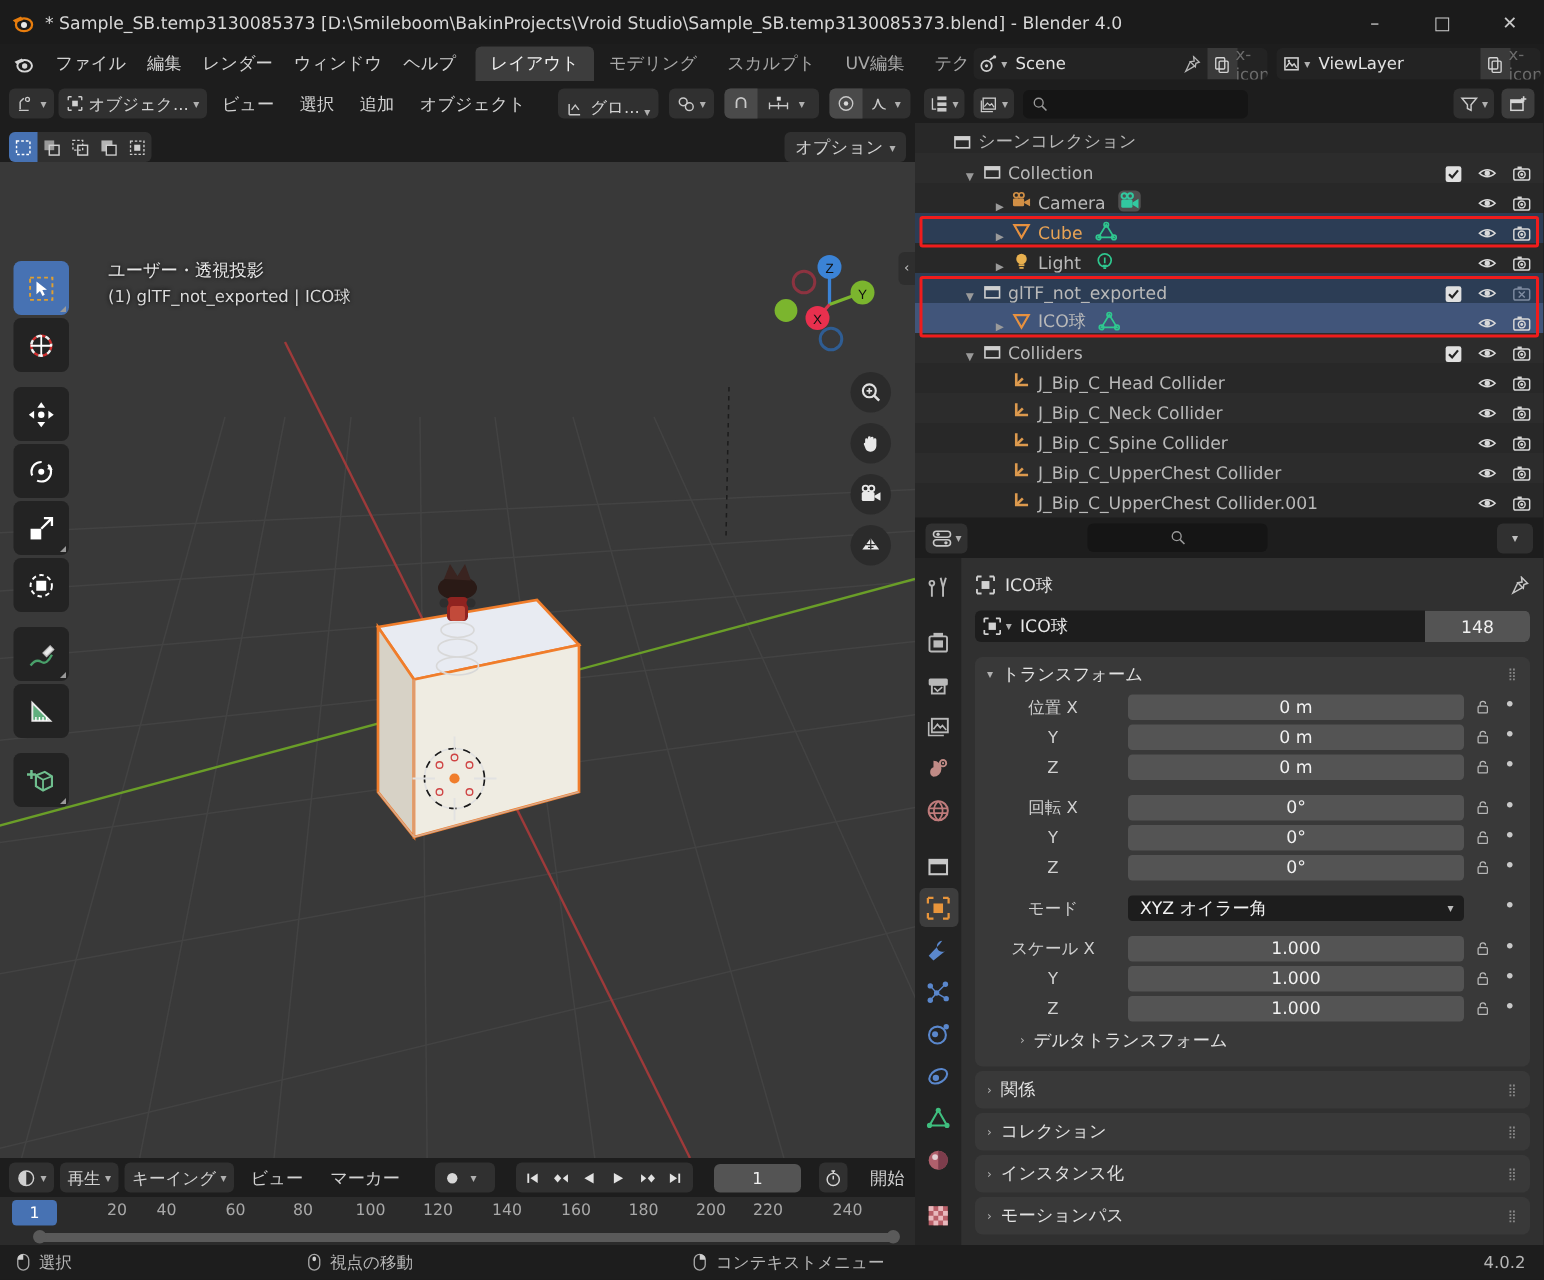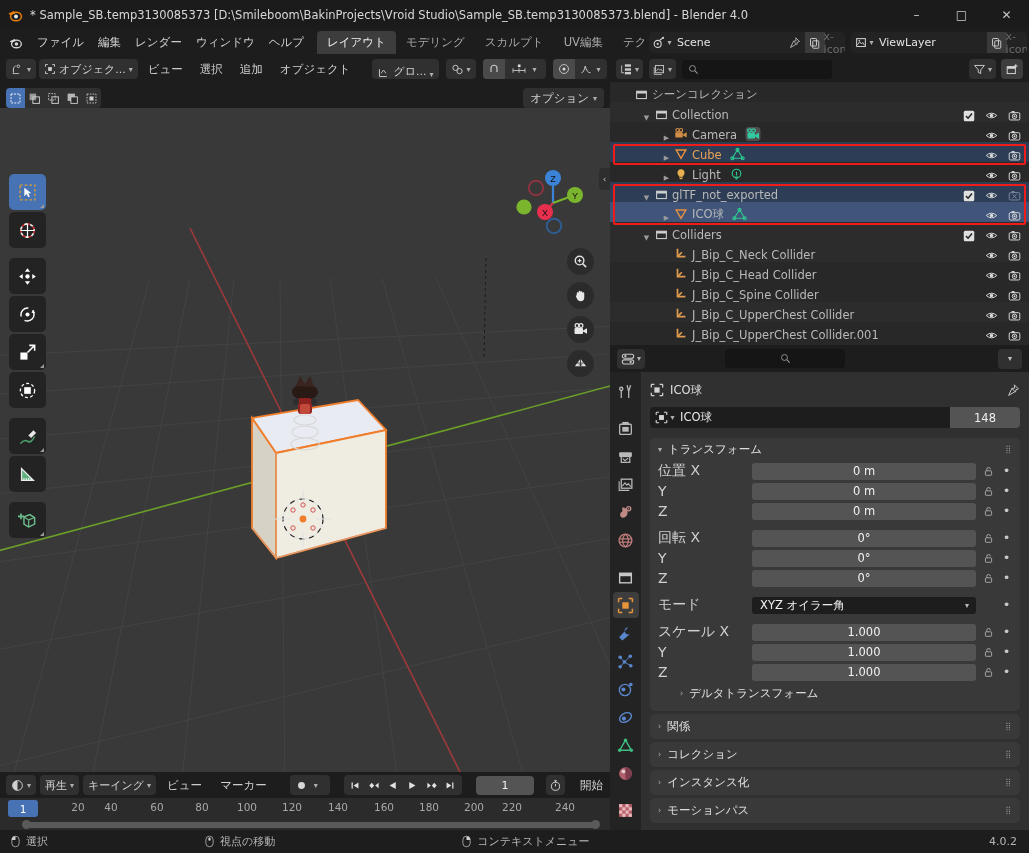--- a/index.html
+++ b/index.html
@@ -140,21 +140,21 @@
   .id-row .lft { width:30px; display:flex; align-items:center; justify-content:center; gap:2px; }
   .id-row .nm { flex:1; font-size:11.5px; color:#e8e8e8; }
   .id-row .cnt { width:70px; height:21px; background:#545454; display:flex; align-items:center;
                  justify-content:center; font-size:11.5px; color:#f0f0f0; }
   .panel { background:#393939; border-radius:5px; margin-bottom:3px; }
   .panel-hd { height:22px; display:flex; align-items:center; padding:0 8px; gap:6px;
               font-size:11.5px; color:#e2e2e2; }
   .panel-hd .grip { margin-left:auto; color:#888; letter-spacing:1px; font-size:8px; }
   .panel-body { padding: 2px 8px 8px 8px; }
   .frow { display:flex; align-items:center; height:18px; margin-bottom:2px; gap:6px; }
-  .flabel { width:88px; text-align:left; font-size:14px; color:#d0d0d0; }
+  .flabel { width:88px; text-align:center; font-size:11px; color:#d0d0d0; }
   .fval { flex:1; height:17px; background:#545454; border-radius:3px; display:flex;
           align-items:center; justify-content:center; font-size:11.5px; color:#f2f2f2; }
   .fval.drop { background:#1d1d1d; justify-content:flex-start; padding:0 8px; position:relative; }
   .fval.drop .dchev { position:absolute; right:7px; color:#bbb; font-size:8px; }
   .flock { width:13px; display:flex; align-items:center; justify-content:center; color:#b8b8b8; }
   .fdot { width:11px; text-align:center; color:#c9c9c9; font-size:13px; line-height:8px; }
   .sub-panel { display:flex; align-items:center; height:20px; padding-left:22px; gap:6px;
                font-size:11.5px; color:#e2e2e2; }
   .closed-panel { background:#393939; border-radius:5px; height:25px; display:flex; align-items:center;
                   padding:0 8px; gap:6px; font-size:11.5px; color:#e2e2e2; margin-bottom:3px; }
@@ -415,20 +415,24 @@
           <circle cx="293" cy="420" r="2.2"></circle>
             <circle cx="313" cy="420" r="2.2"></circle>
           <circle cx="303" cy="397" r="2.2"></circle>
         </g>
 
         <g stroke="#1c1c1c" stroke-width="1" fill="none" stroke-dasharray="3 3">
           <path d="M486 150 L484 250"></path>
         </g>
       </svg>
 
+      <div class="vp-overlay-text">
+        <div>ユーザー・透視投影</div>
+        <div class="sub">(1) glTF_not_exported | ICO球</div>
+      </div>
 
       <div class="toolbar">
         <div class="tool active">
           <svg width="17" height="17" viewBox="0 0 16 16">
               <rect x="1" y="1" width="14" height="14" fill="none" stroke="#e0a030" stroke-width="1.2" stroke-dasharray="2.4 2"></rect>
               <path d="M5 3.5 L5 11.5 L7.2 9.4 L8.8 12.5 L10.2 11.7 L8.7 8.8 L11.6 8.6 Z" fill="#ffffff"></path>
             </svg>
           <div class="corner"></div>
         </div>
         <div class="tool">
@@ -924,57 +928,57 @@
             <span>
               <svg width="13" height="13" viewBox="0 0 16 16">
                 <rect x="1.5" y="4.5" width="13" height="9" rx="1.5" fill="none" stroke="#d8d8d8" stroke-width="1.2"></rect>
                 <circle cx="8" cy="9" r="2.8" fill="none" stroke="#d8d8d8" stroke-width="1.2"></circle>
                 <circle cx="8" cy="9" r="1.2" fill="#d8d8d8"></circle>
                 <rect x="4.5" y="2.5" width="3.5" height="2" fill="#d8d8d8"></rect>
               </svg>
             </span>
           </div>
         </div>
+        <div class="ol-row">
+          <div style="width: 50px;"></div>
+          <div class="disclosure"></div>
+          <span style="display: inline-flex; align-items: center; justify-content: center; width: 16px; height: 16px;">
+            <svg width="14" height="14" viewBox="0 0 16 16">
+              <path d="M4 2 V11 H13" fill="none" stroke="#dd9a4e" stroke-width="2"></path>
+              <path d="M4 11 L9 6" stroke="#dd9a4e" stroke-width="2"></path>
+            </svg>
+          </span>
+          <span class="ol-name dim">J_Bip_C_Head Collider</span>
+          <div class="ol-icons">
+            <span>
+              <svg width="13" height="13" viewBox="0 0 16 16">
+                <path d="M1.5 8 Q8 2.2 14.5 8 Q8 13.8 1.5 8 Z" fill="none" stroke="#d8d8d8" stroke-width="1.2"></path>
+                <circle cx="8" cy="8" r="2.2" fill="#d8d8d8"></circle>
+              </svg>
+            </span>
+            <span>
+              <svg width="13" height="13" viewBox="0 0 16 16">
+                <rect x="1.5" y="4.5" width="13" height="9" rx="1.5" fill="none" stroke="#d8d8d8" stroke-width="1.2"></rect>
+                <circle cx="8" cy="9" r="2.8" fill="none" stroke="#d8d8d8" stroke-width="1.2"></circle>
+                <circle cx="8" cy="9" r="1.2" fill="#d8d8d8"></circle>
+                <rect x="4.5" y="2.5" width="3.5" height="2" fill="#d8d8d8"></rect>
+              </svg>
+            </span>
+          </div>
+        </div>
         <div class="ol-row alt">
           <div style="width: 50px;"></div>
           <div class="disclosure"></div>
           <span style="display: inline-flex; align-items: center; justify-content: center; width: 16px; height: 16px;">
             <svg width="14" height="14" viewBox="0 0 16 16">
               <path d="M4 2 V11 H13" fill="none" stroke="#dd9a4e" stroke-width="2"></path>
               <path d="M4 11 L9 6" stroke="#dd9a4e" stroke-width="2"></path>
             </svg>
           </span>
           <span class="ol-name dim">J_Bip_C_Neck Collider</span>
-          <div class="ol-icons">
-            <span>
-              <svg width="13" height="13" viewBox="0 0 16 16">
-                <path d="M1.5 8 Q8 2.2 14.5 8 Q8 13.8 1.5 8 Z" fill="none" stroke="#d8d8d8" stroke-width="1.2"></path>
-                <circle cx="8" cy="8" r="2.2" fill="#d8d8d8"></circle>
-              </svg>
-            </span>
-            <span>
-              <svg width="13" height="13" viewBox="0 0 16 16">
-                <rect x="1.5" y="4.5" width="13" height="9" rx="1.5" fill="none" stroke="#d8d8d8" stroke-width="1.2"></rect>
-                <circle cx="8" cy="9" r="2.8" fill="none" stroke="#d8d8d8" stroke-width="1.2"></circle>
-                <circle cx="8" cy="9" r="1.2" fill="#d8d8d8"></circle>
-                <rect x="4.5" y="2.5" width="3.5" height="2" fill="#d8d8d8"></rect>
-              </svg>
-            </span>
-          </div>
-        </div>
-        <div class="ol-row">
-          <div style="width: 50px;"></div>
-          <div class="disclosure"></div>
-          <span style="display: inline-flex; align-items: center; justify-content: center; width: 16px; height: 16px;">
-            <svg width="14" height="14" viewBox="0 0 16 16">
-              <path d="M4 2 V11 H13" fill="none" stroke="#dd9a4e" stroke-width="2"></path>
-              <path d="M4 11 L9 6" stroke="#dd9a4e" stroke-width="2"></path>
-            </svg>
-          </span>
-          <span class="ol-name dim">J_Bip_C_Head Collider</span>
           <div class="ol-icons">
             <span>
               <svg width="13" height="13" viewBox="0 0 16 16">
                 <path d="M1.5 8 Q8 2.2 14.5 8 Q8 13.8 1.5 8 Z" fill="none" stroke="#d8d8d8" stroke-width="1.2"></path>
                 <circle cx="8" cy="8" r="2.2" fill="#d8d8d8"></circle>
               </svg>
             </span>
             <span>
               <svg width="13" height="13" viewBox="0 0 16 16">
                 <rect x="1.5" y="4.5" width="13" height="9" rx="1.5" fill="none" stroke="#d8d8d8" stroke-width="1.2"></rect>

